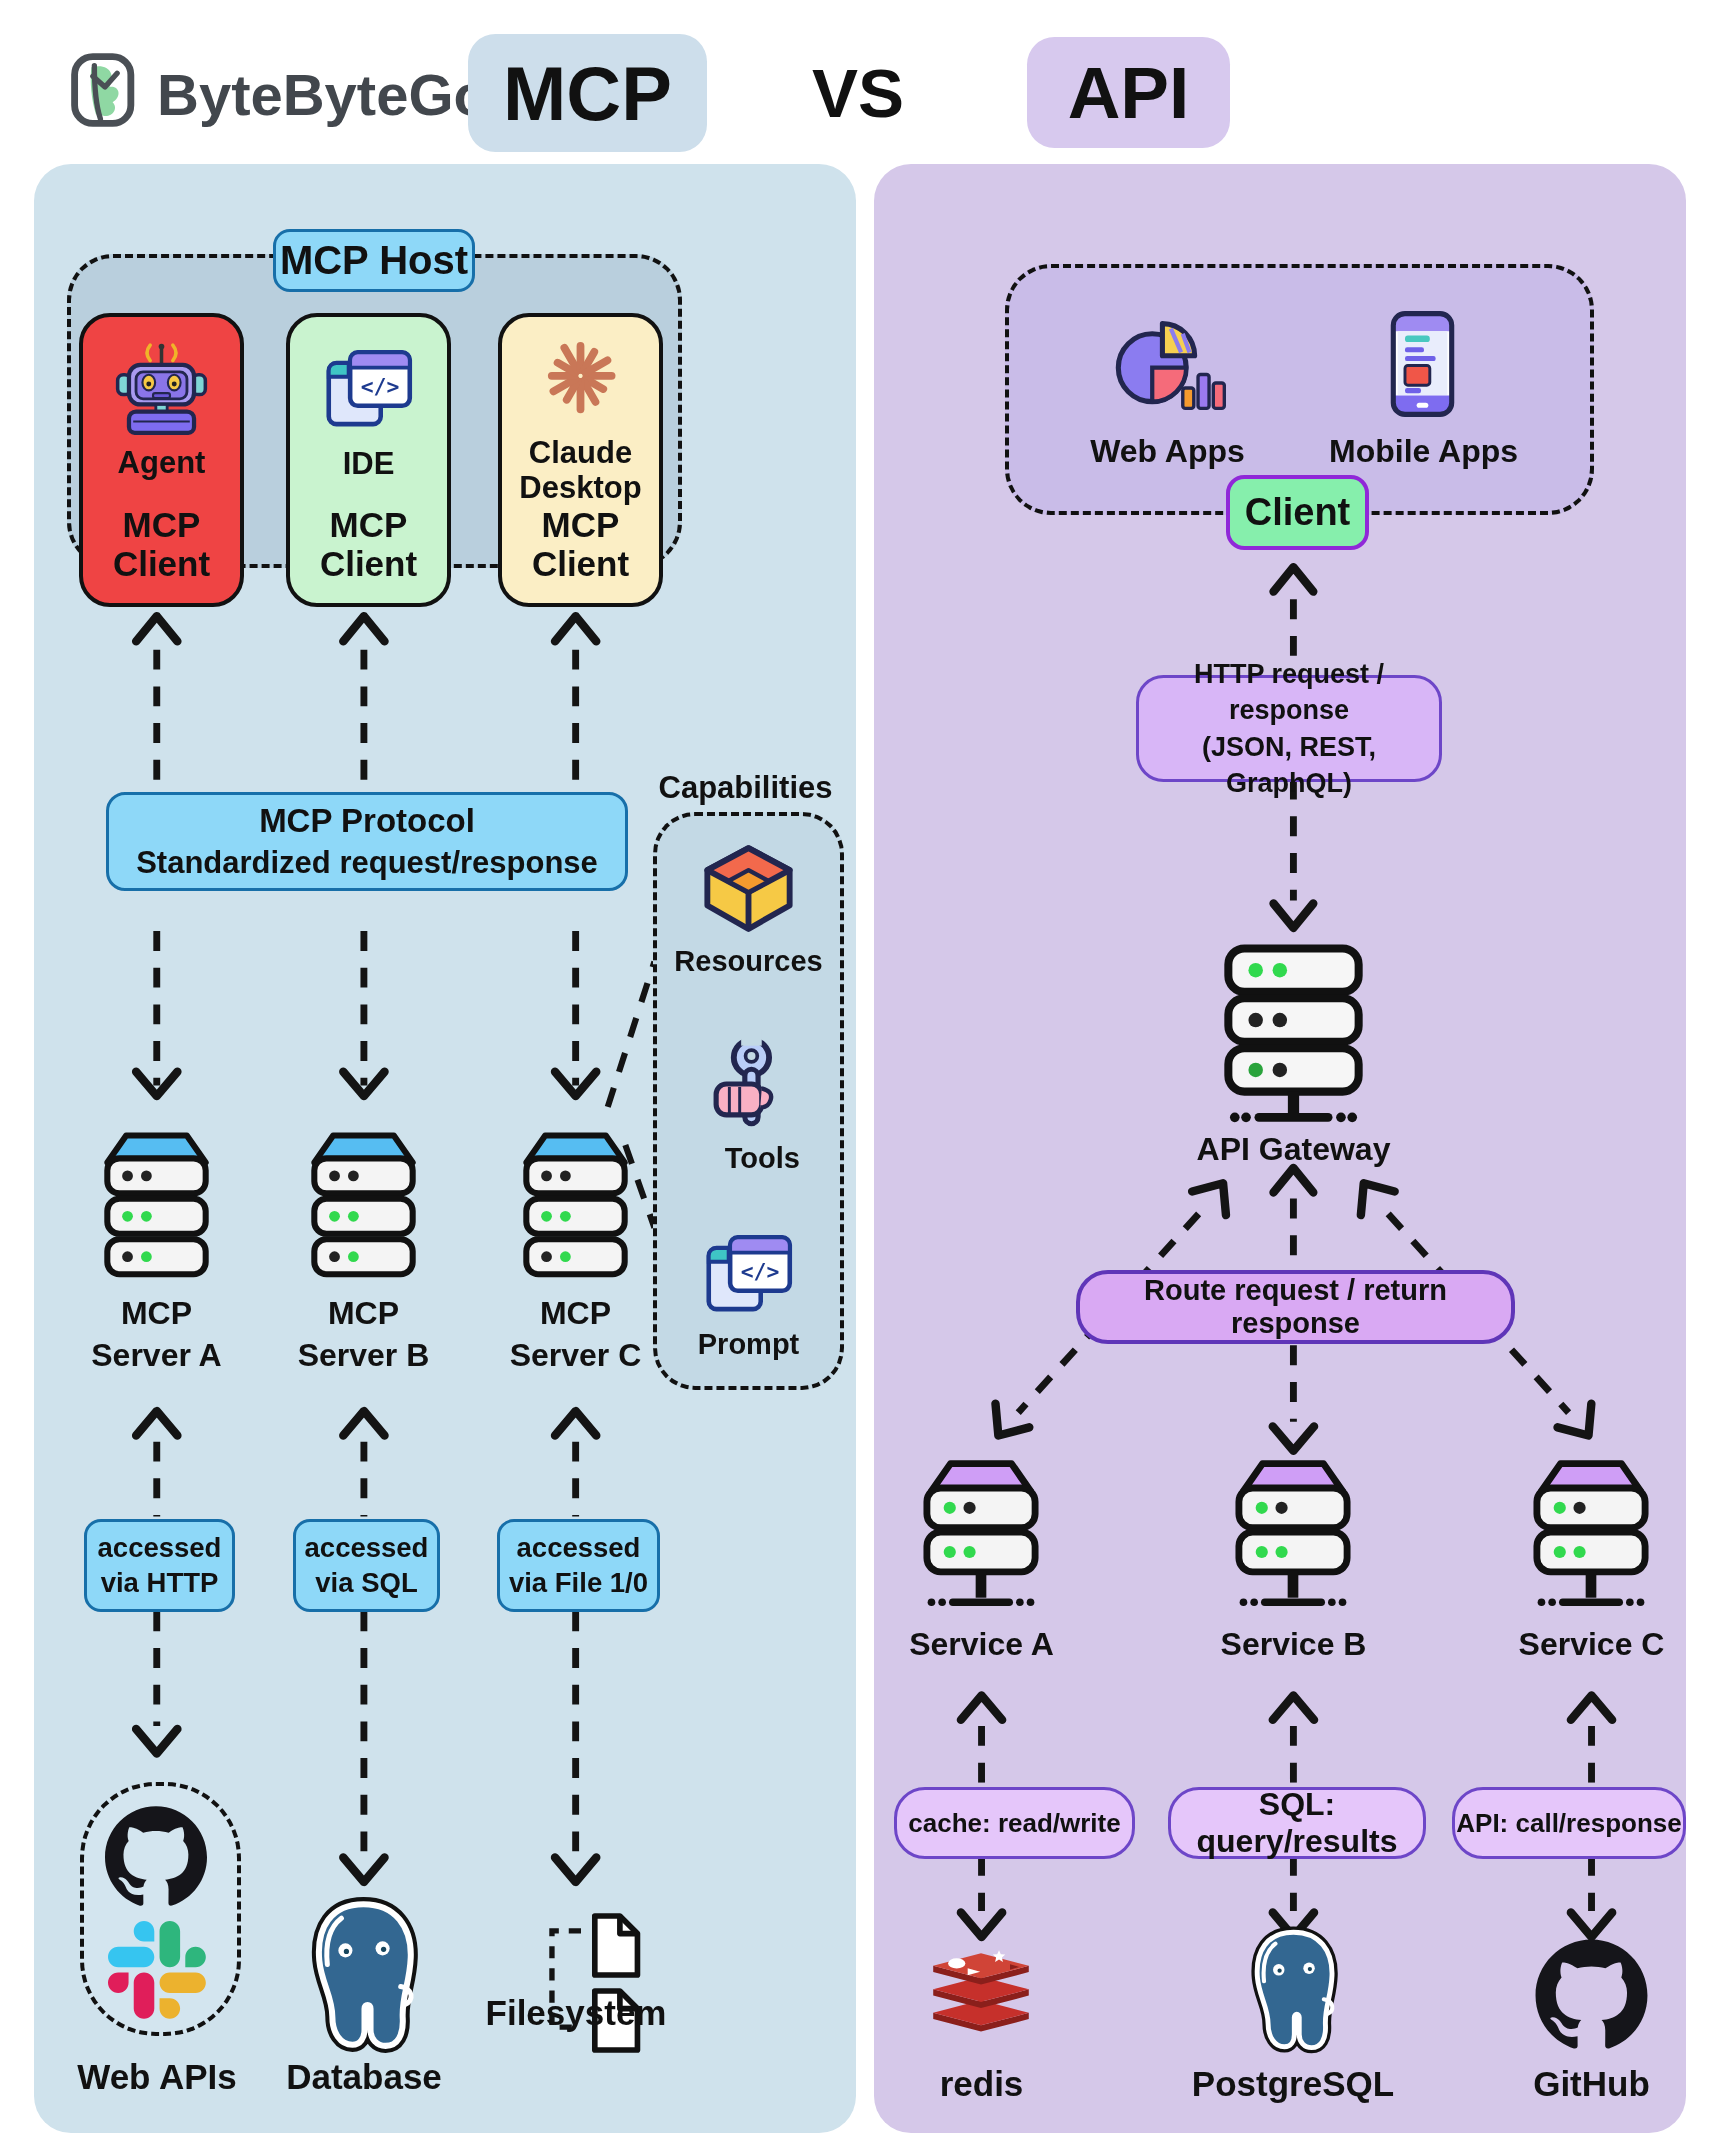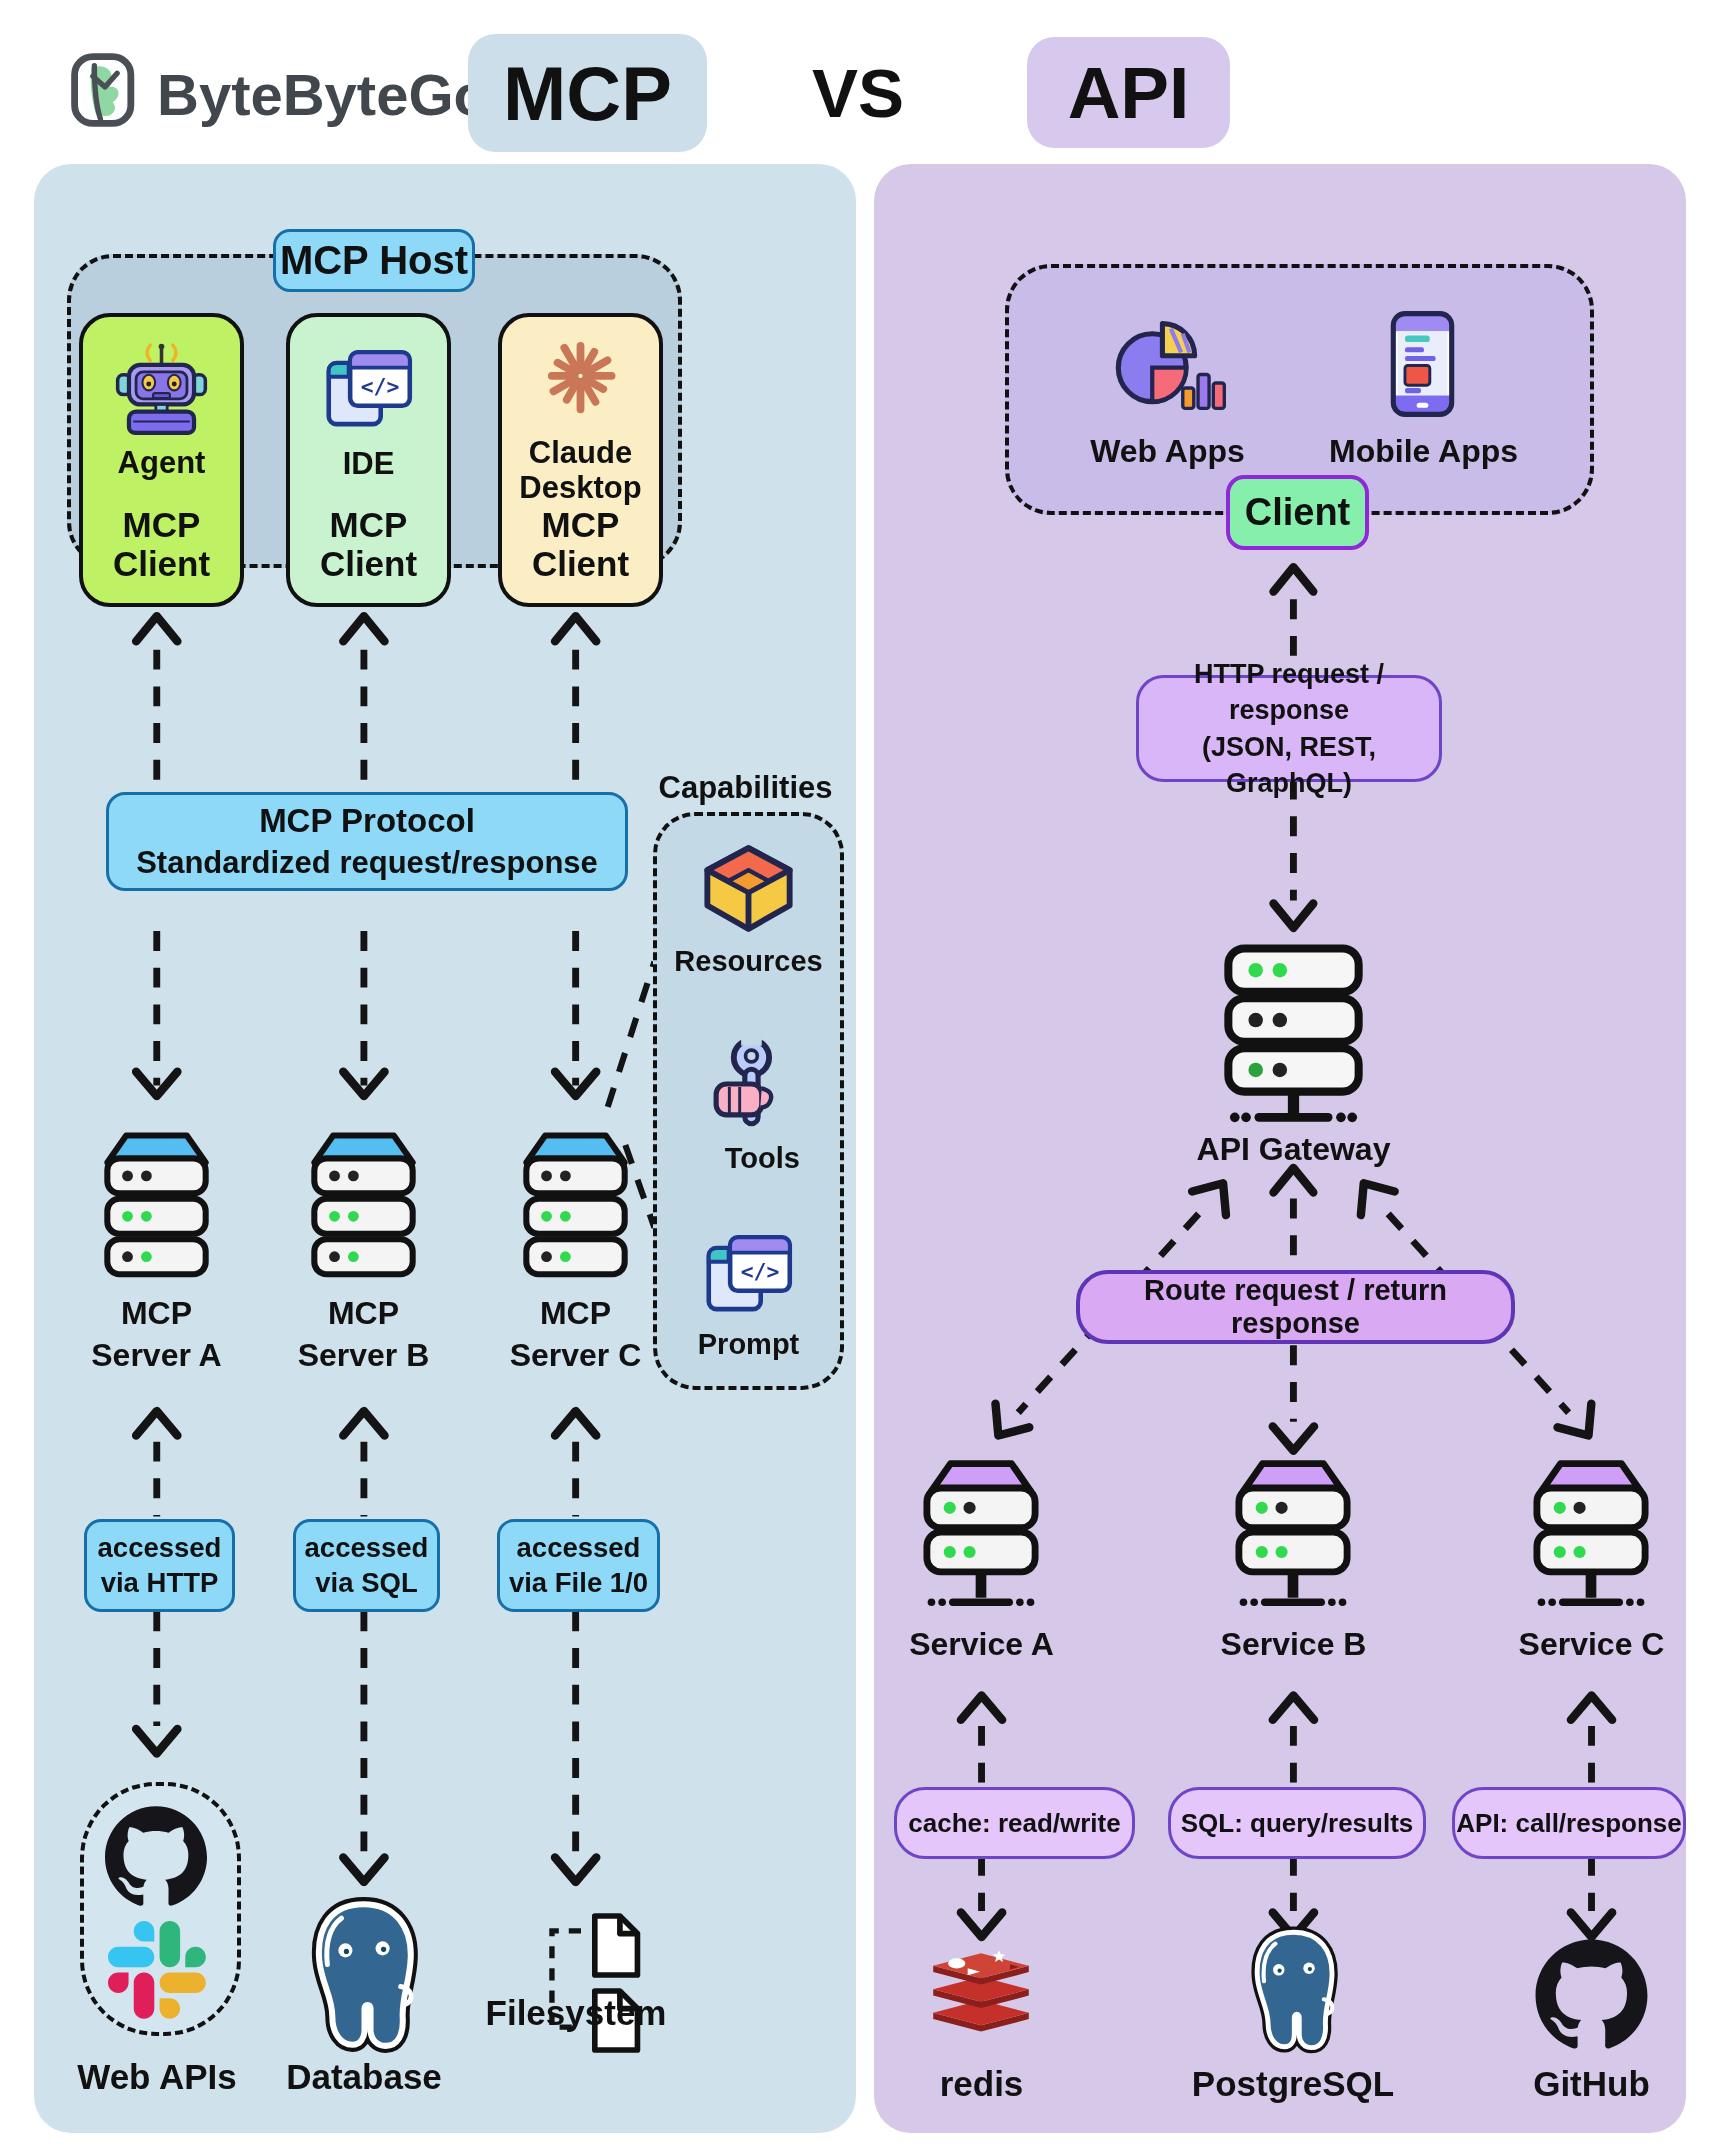--- a/index.html
+++ b/index.html
@@ -276,21 +276,21 @@
 
       <path d="M1257 2502 L1284 2534 L1311 2502"></path>
         <path d="M1665 2502 L1692 2534 L1719 2502"></path>
         <path d="M2055 2502 L2082 2534 L2109 2502"></path>
     </g>
   </svg>
 
   <div class="abs dashbox" style="left:67px;top:254px;width:607px;height:306px;border-radius:46px;background:#b9cfdd"></div>
   <div class="abs center-flex txt badge-blue" style="left:273px;top:229px;width:196px;height:57px;font-size:40px;border-radius:17px">MCP Host</div>
 
-  <div class="abs card" style="left:79px;top:313px;width:157px;height:286px;background:#bef264">
+  <div class="abs card" style="left:79px;top:313px;width:157px;height:286px;background:#ef4444">
     <svg style="width:99px;height:99px;margin-top:21.4px" viewBox="0 0 130 130" width="99" height="99">
         <use href="#robot"></use>
       </svg>
     <div class="txt" style="font-size:31px;margin-top:7.6px">Agent</div>
     <div class="txt" style="font-size:35px;margin-top:auto;margin-bottom:20px;line-height:1.1;width:122px">MCP Client</div>
   </div>
   <div class="abs card" style="left:286px;top:313px;width:157px;height:286px;background:#c9f3cf">
     <svg style="width:107px;height:92px;margin-top:26px" viewBox="0 0 140 120" width="107" height="92">
         <use href="#codewin"></use>
       </svg>
@@ -417,21 +417,21 @@
       <use href="#srv2"></use>
     </svg>
   <svg class="abs" style="left:1526px;top:1456px;width:130px;height:160px" viewBox="0 0 170 210" width="130" height="160">
       <use href="#srv2"></use>
     </svg>
   <div class="abs txt" style="left:882px;top:1626px;width:199px;font-size:32px">Service A</div>
   <div class="abs txt" style="left:1194px;top:1626px;width:199px;font-size:32px">Service B</div>
   <div class="abs txt" style="left:1492px;top:1626px;width:199px;font-size:32px">Service C</div>
 
   <div class="abs badge-purple" style="left:894px;top:1787px;width:235px;height:66px;font-size:26px">cache: read/write</div>
-  <div class="abs badge-purple" style="left:1168px;top:1787px;width:252px;height:66px;font-size:26px">SQL: query/results</div>
+  <div class="abs badge-purple" style="left:1168px;top:1787px;width:252px;height:66px;font-size:32px">SQL: query/results</div>
   <div class="abs badge-purple" style="left:1452px;top:1787px;width:228px;height:66px;font-size:26px">API: call/response</div>
 
   <svg class="abs" style="left:922px;top:1947px;width:118px;height:94px" viewBox="0 0 154 123" width="118" height="94">
       <use href="#redis"></use>
     </svg>
   <svg class="abs" style="left:1236px;top:1924px;width:115px;height:131px" viewBox="0 0 150 171" width="115" height="131">
       <use href="#postgres"></use>
     </svg>
   <svg class="abs" style="left:1534px;top:1938px;width:115px;height:112px" viewBox="0 0 150 146" width="115" height="112">
       <use href="#github"></use>

